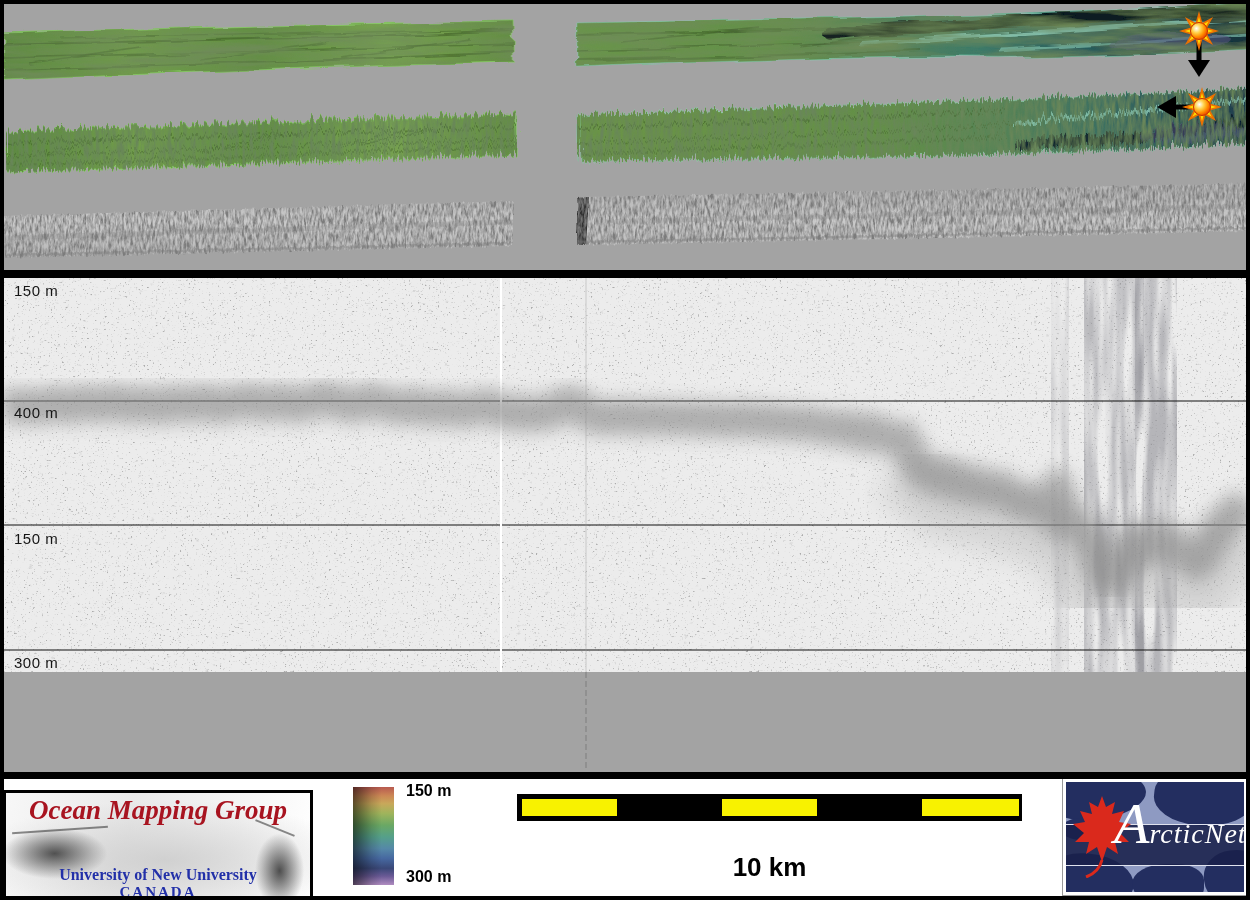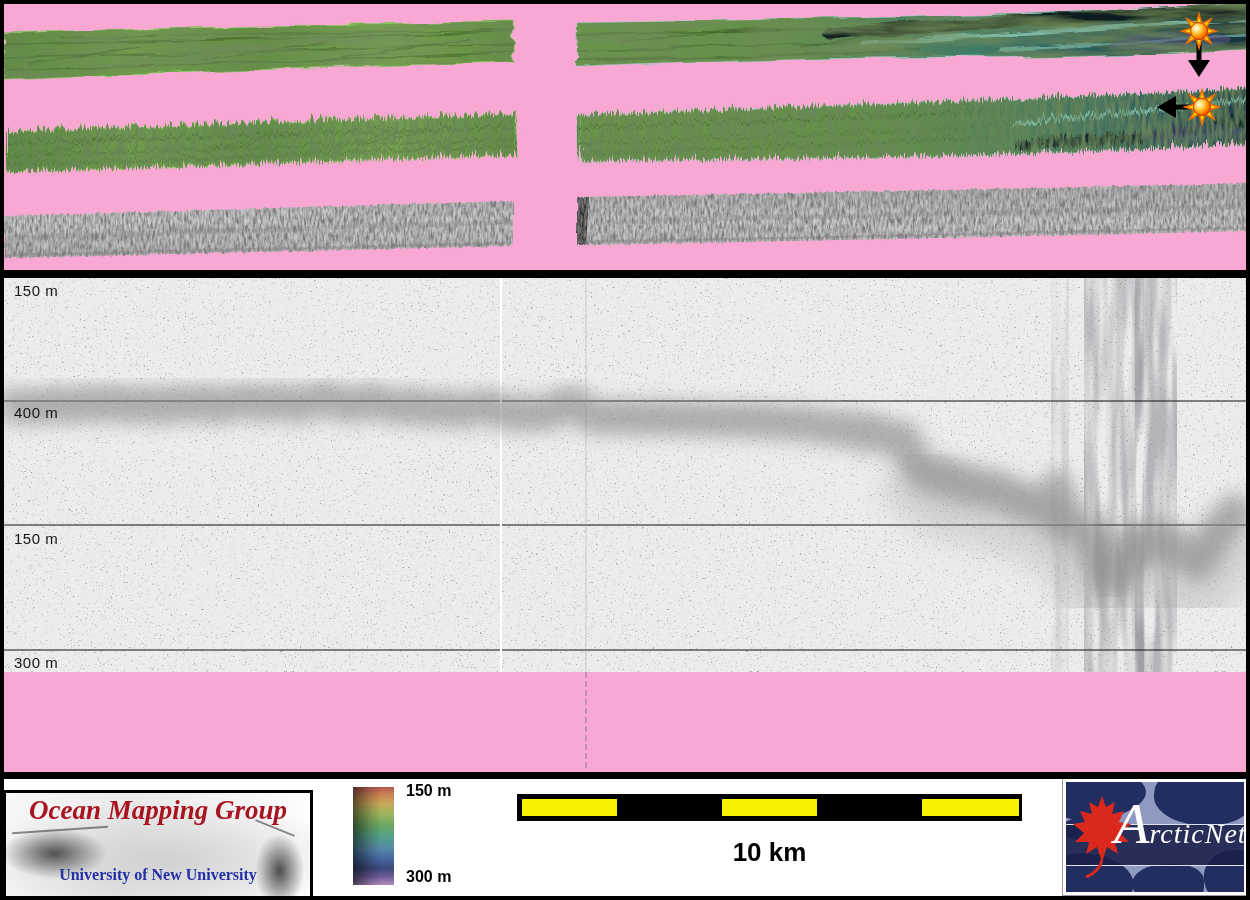--- a/index.html
+++ b/index.html
@@ -1,16 +1,16 @@
 <!DOCTYPE html>
 <html><head>
 <meta charset="utf-8">
 <style>
   html,body{margin:0;padding:0;background:#ffffff;}
-  .fig{position:relative;width:1250px;height:900px;background:#f9a8d4;overflow:hidden;
+  .fig{position:relative;width:1250px;height:900px;background:#a3a3a3;overflow:hidden;
        font-family:"Liberation Sans",sans-serif;}
   .frame{position:absolute;inset:0;border:4px solid #000;box-sizing:border-box;z-index:60;pointer-events:none;}
   .swaths{position:absolute;left:4px;top:4px;width:1242px;height:266px;}
   .divider{position:absolute;left:0;width:1250px;background:#000;z-index:40;}
   .d1{top:270px;height:8px;}
   .d2{top:772px;height:7px;}
   .echo{position:absolute;left:4px;top:278px;width:1242px;height:494px;}
   .echo svg{position:absolute;left:0;top:0;}
   .depth-label{position:absolute;left:10px;font-size:15px;color:#151515;z-index:20;letter-spacing:0.5px;}
   .dl-150{top:4px;} .dl-200{top:126px;} .dl-250{top:252px;} .dl-300{top:376px;}
@@ -40,21 +40,21 @@
           linear-gradient(90deg, rgba(0,0,0,0.55), rgba(0,0,0,0.15) 45%, rgba(0,0,0,0) 70%),
           linear-gradient(180deg,#b85a50 0%,#cc8855 9%,#c8a85a 17%,#9fb45c 27%,#6aa864 39%,#55a08a 51%,#5588a8 63%,#4668a0 73%,#3a4878 83%,#6a5a96 91%,#b08cc0 100%);}
   .cbar-label{position:absolute;font-size:16px;font-weight:bold;color:#000;}
   .cl-top{left:406px;top:3px;}
   .cl-bot{left:406px;top:89px;}
 
   
   .sbar{position:absolute;left:517px;top:15px;width:505px;height:27px;background:#000;}
   .sbar .seg{position:absolute;top:5px;height:17px;background:#f8f200;}
   .seg1{left:5px;width:95px;} .seg2{left:205px;width:95px;} .seg3{left:405px;width:97px;}
-  .sbar-label{position:absolute;left:517px;top:58px;width:505px;text-align:center;
+  .sbar-label{position:absolute;left:517px;top:73px;width:505px;text-align:center;
         font-size:26px;font-weight:bold;color:#000;}
 
   
   .anet{position:absolute;left:1063px;top:0px;width:184px;height:116px;border:3px solid #fff;outline:1px solid #9a9a9a;
         box-sizing:border-box;background:#8e9ac2;overflow:hidden;}
   .land{position:absolute;background:#232e60;}
   .land1{left:-12px;top:-10px;width:92px;height:46px;border-radius:40% 60% 50% 40%;transform:rotate(-8deg);}
   .land2{left:88px;top:-12px;width:100px;height:56px;border-radius:45% 40% 55% 45%;transform:rotate(6deg);}
   .land3{left:-4px;top:36px;width:42px;height:22px;border-radius:45%;}
   .land4{left:-16px;top:72px;width:84px;height:52px;border-radius:40% 55% 45% 50%;transform:rotate(5deg);}
@@ -305,20 +305,21 @@
 
   <div class="divider d2"></div>
 
   <div class="footer">
 
     <div class="omg">
       <span class="omg-title">Ocean Mapping Group</span>
       <div class="heli-rotor rotor-l"></div>
       <div class="heli-rotor rotor-r"></div>
       <span class="omg-sub">University of New University</span>
+      <span class="omg-country">CANADA</span>
     </div>
 
     <div class="cbar"></div>
     <span class="cbar-label cl-top">150 m</span>
     <span class="cbar-label cl-bot">300 m</span>
 
     <div class="sbar">
       <div class="seg seg1"></div>
       <div class="seg seg2"></div>
       <div class="seg seg3"></div>

